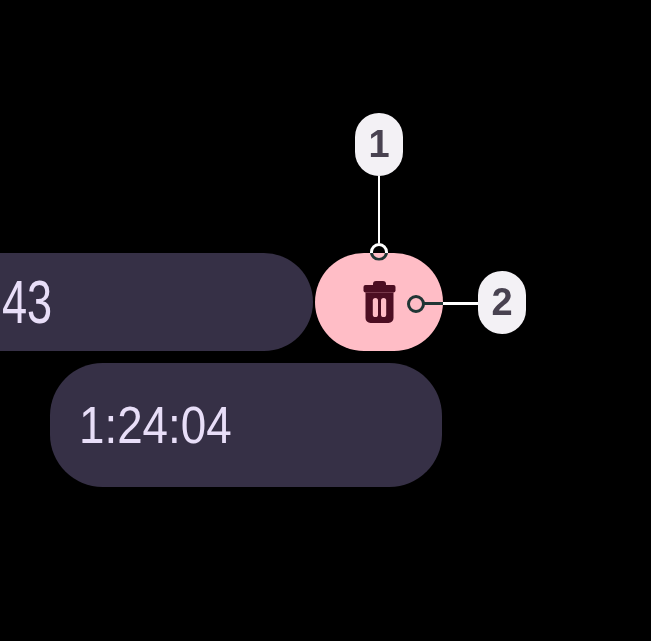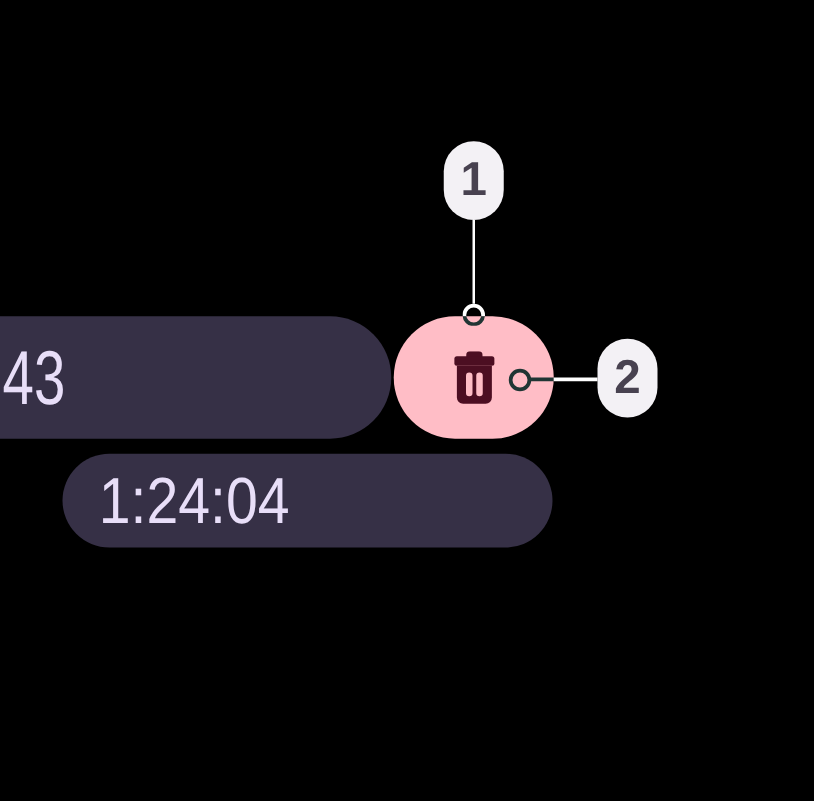--- a/index.html
+++ b/index.html
@@ -28,21 +28,21 @@
     color:var(--chip-text);
   }
   .chip-count{
     left:-80px;top:253px;width:393px;height:98px;border-radius:49px;
   }
   .chip-count .chip-text{
     margin-left:82px;font-size:61px;letter-spacing:0;
     transform:scaleX(0.74);transform-origin:left center;white-space:nowrap;
   }
   .chip-timer{
-    left:50px;top:363px;width:392px;height:75px;border-radius:52.5px;
+    left:50px;top:363px;width:392px;height:124px;border-radius:52.5px;
   }
   .chip-timer .chip-text{
     margin-left:29px;font-size:52px;letter-spacing:0;
     transform:scaleX(0.88);transform-origin:left center;white-space:nowrap;
   }
 
   
   .delete-btn{
     left:315px;top:253px;width:128px;height:98px;border-radius:49px;
     background:var(--delete-bg);

